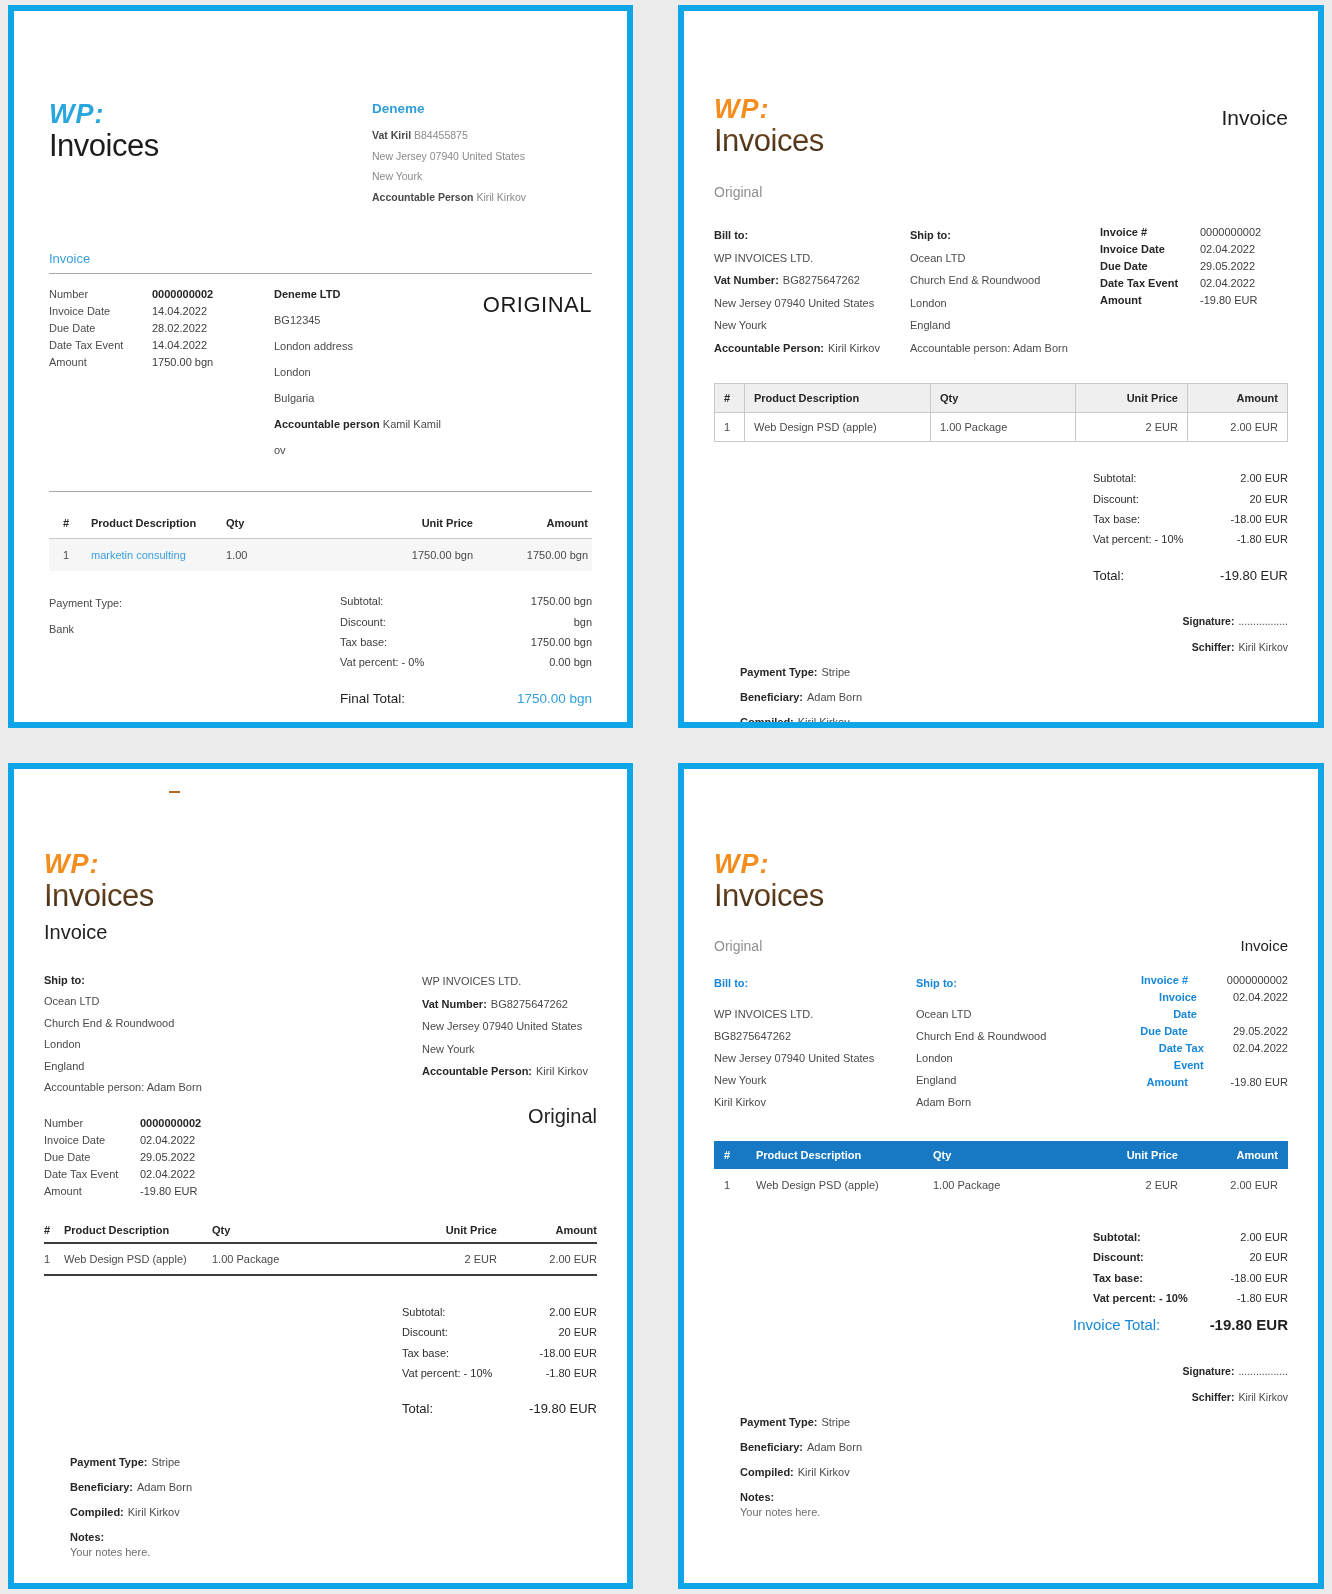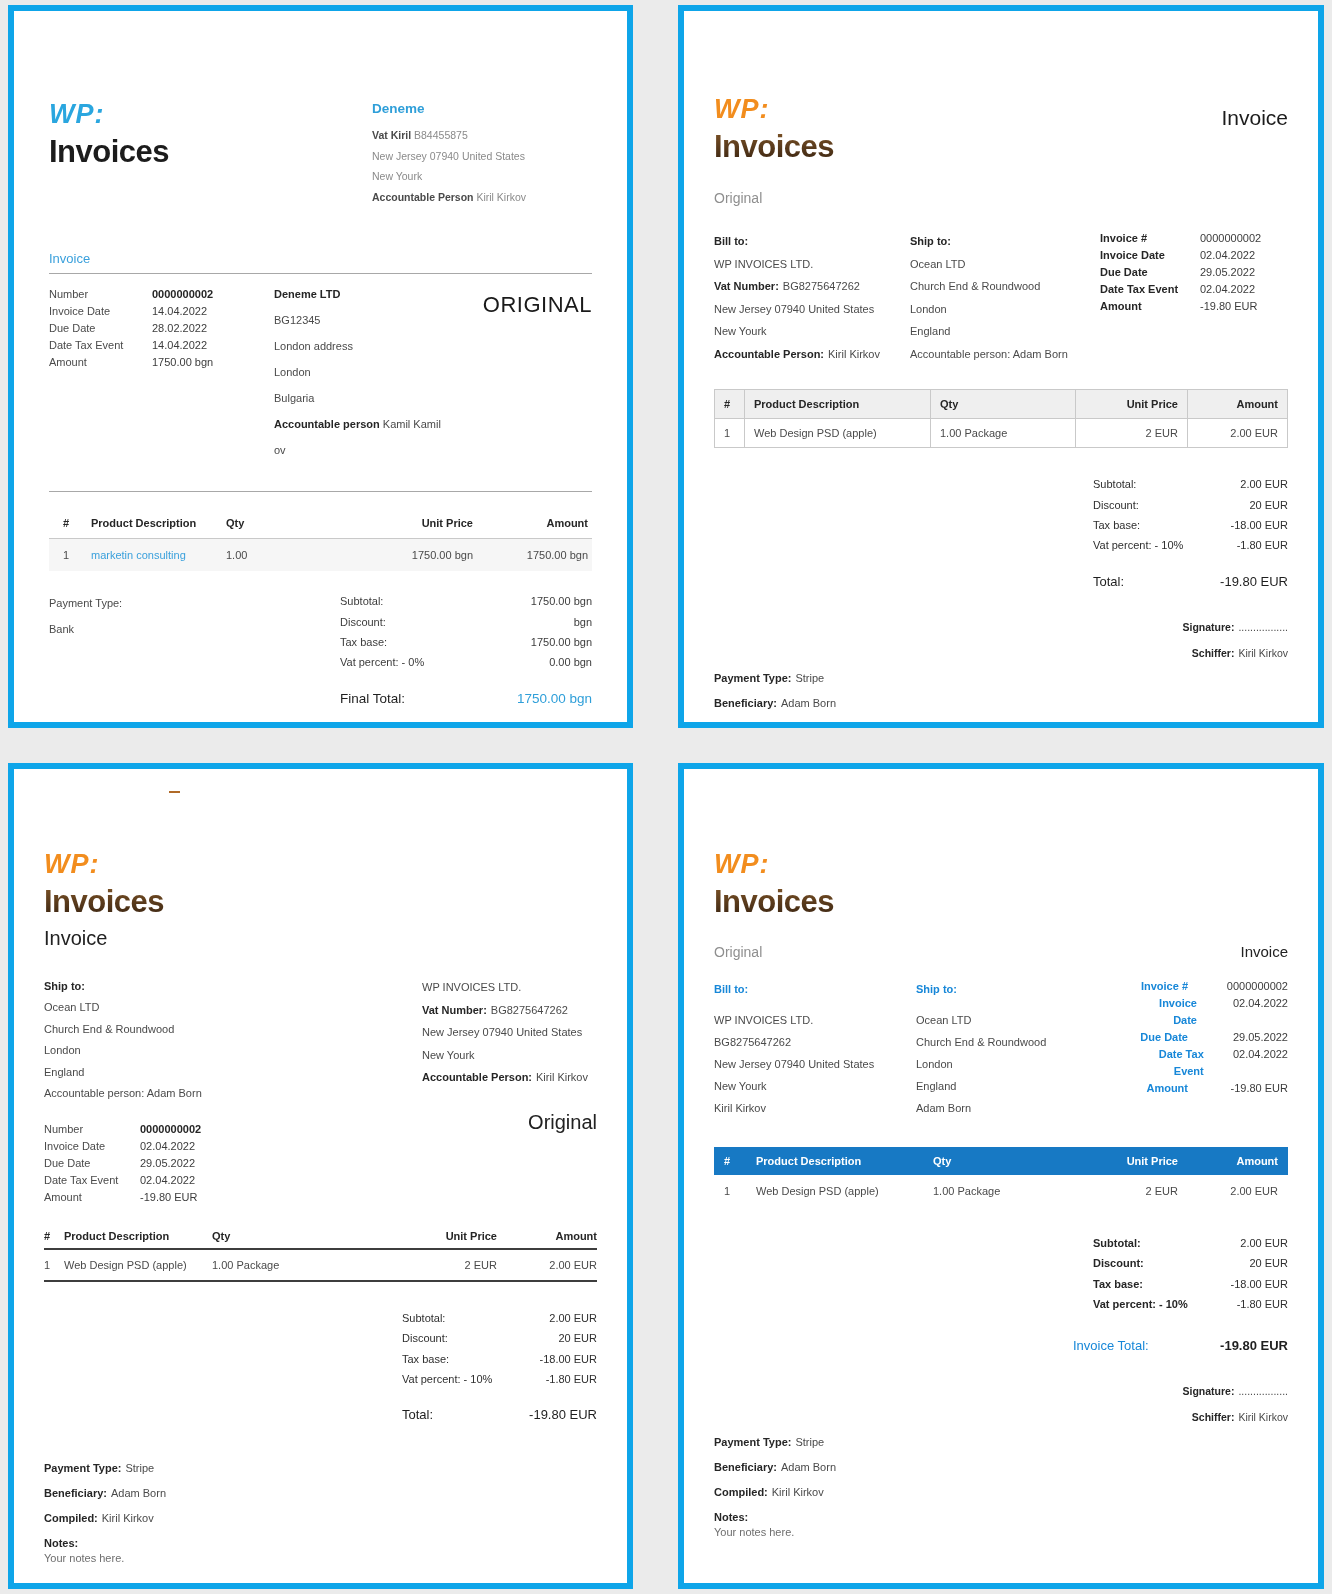--- a/index.html
+++ b/index.html
@@ -3,21 +3,21 @@
 <meta charset="utf-8">
 <style>
   * { box-sizing: border-box; }
   body { margin:0; background:#ebebeb; font-family:"Liberation Sans", sans-serif; color:#3c3c3c; }
   .page { width:1332px; min-height:1594px; padding:5px 8px 6px; display:grid;
           grid-template-columns:625px 646px; grid-template-rows:723px 826px; gap:35px 45px; }
   .card { background:#fff; border:6px solid #0ea5e9; position:relative; overflow:hidden; }
 
   
   .logo .wp { font-size:27px; font-weight:bold; font-style:italic; letter-spacing:1px; line-height:1; }
-  .logo .nm { font-size:31px; font-weight:bold; letter-spacing:-0.5px; line-height:1; margin-top:8px; }
+  .logo .nm { font-size:31px; font-weight:normal; letter-spacing:-0.5px; line-height:1; margin-top:2px; }
   .blue-logo .wp { color:#2aa6df; }
   .blue-logo .nm { color:#1c1c1c; }
   .orange-logo .wp { color:#f28d1e; }
   .orange-logo .nm { color:#5d3e1e; background:linear-gradient(180deg,#7d5327,#3a2512);
                      -webkit-background-clip:text; background-clip:text; -webkit-text-fill-color:transparent; }
   .kv-row { display:flex; line-height:1.55; font-size:11px; }
   .bold { font-weight:bold; color:#262626; }
   .b-lbl { font-weight:bold; color:#262626; margin-right:4px; }
 
   
@@ -66,21 +66,21 @@
   .bordered .num { width:30px; }
   .bordered .qty { width:145px; }
   .bordered .price { width:112px; text-align:right; }
   .bordered .amount { width:100px; text-align:right; }
   .totals-block { width:195px; margin-left:auto; margin-top:26px; }
   .totals-block .trow { display:flex; justify-content:space-between; font-size:11px; line-height:1.85; color:#2f2f2f; }
   .total-row { display:flex; justify-content:space-between; width:195px; margin-left:auto; margin-top:18px; font-size:13px; color:#1f1f1f; }
   .sign-block { text-align:right; font-size:10.5px; color:#4a4a4a; margin-top:32px; }
   .sign-block .line2 { margin-top:14px; }
   .foot { font-size:11px; color:#4a4a4a; }
-  .foot .frow { margin-top:13px; }
+  .foot .frow { margin-top:13px;margin-left:26px; }
   .foot .notes-v { margin-top:3px; color:#6e6e6e; }
 
   
   .c3 { padding:82px 30px 0; }
   .c3-dash { position:absolute; top:22px; left:155px; width:11px; height:2px; background:#b06a28; }
   .c3-title { font-size:20px; color:#222; margin-top:10px; }
   .c3-cols { display:flex; justify-content:space-between; margin-top:26px; font-size:11px; }
   .c3-ship { line-height:1.95; color:#4a4a4a; }
   .c3-comp { width:175px; line-height:2.05; color:#4a4a4a; }
   .c3-meta { margin-top:16px; position:relative; }
@@ -111,21 +111,21 @@
   .c4-col3 .kv-label { color:#1787d8; font-weight:bold; text-align:right; }
   .c4-col3 .kv-value { width:100px; text-align:right; }
   .bluehead { width:100%; border-collapse:collapse; font-size:11px; margin-top:28px; }
   .bluehead th { background:#1779c4; color:#fff; font-weight:bold; text-align:left; padding:8px 10px; }
   .bluehead td { padding:10px 10px; color:#4a4a4a; }
   .bluehead .num { width:32px; }
   .bluehead .qty { width:150px; }
   .bluehead .price { width:115px; text-align:right; }
   .bluehead .amount { width:100px; text-align:right; }
   .c4-totals .trow .t-lbl { font-weight:bold; color:#262626; }
-  .c4-total-row { display:flex; justify-content:space-between; width:215px; margin-left:auto; margin-top:24px; font-size:13px;text-align:center; }
+  .c4-total-row { display:flex; justify-content:space-between; width:215px; margin-left:auto; margin-top:8px; font-size:15px;text-align:center; }
   .c4-total-row .t-lbl { color:#1787d8; }
   .c4-total-row .t-val { color:#1f1f1f; font-weight:bold; }
 </style>
 </head>
 <body>
 
 <div class="page">
 
   <div class="card c1">
     <div class="c1-header">

